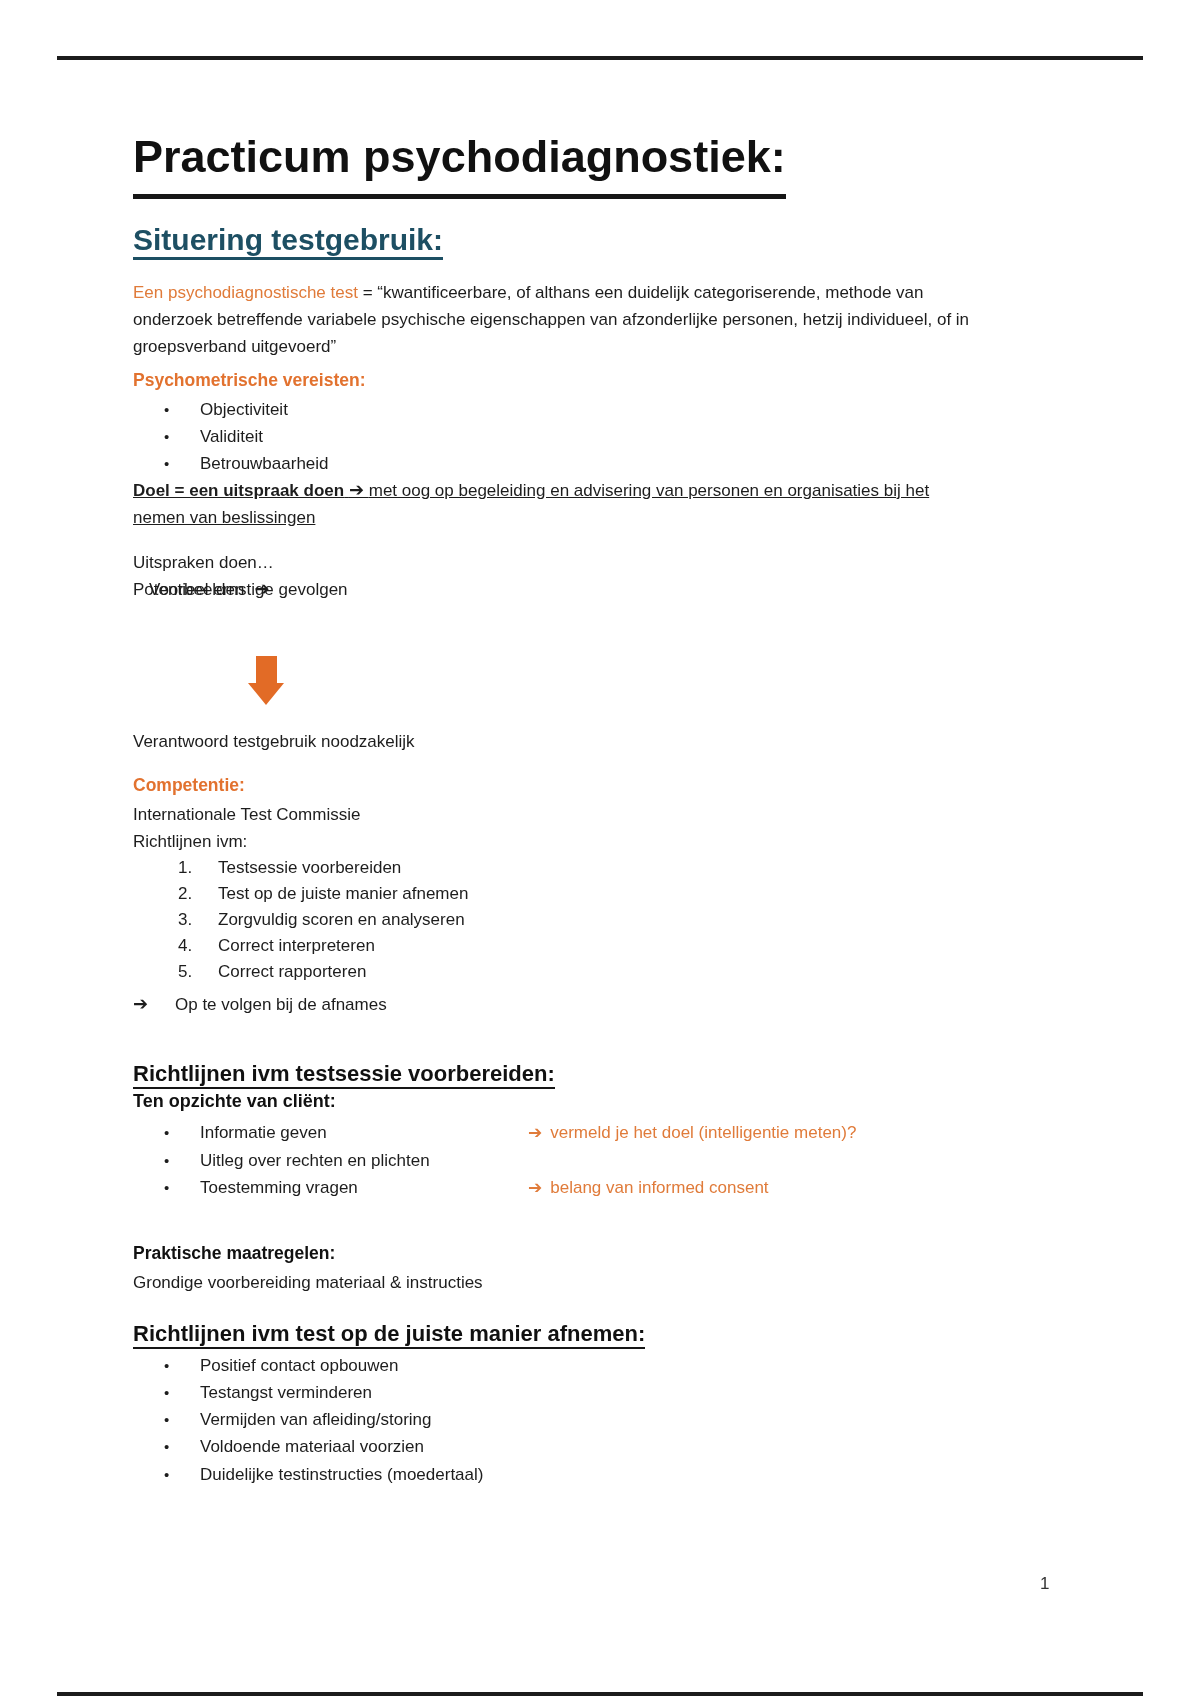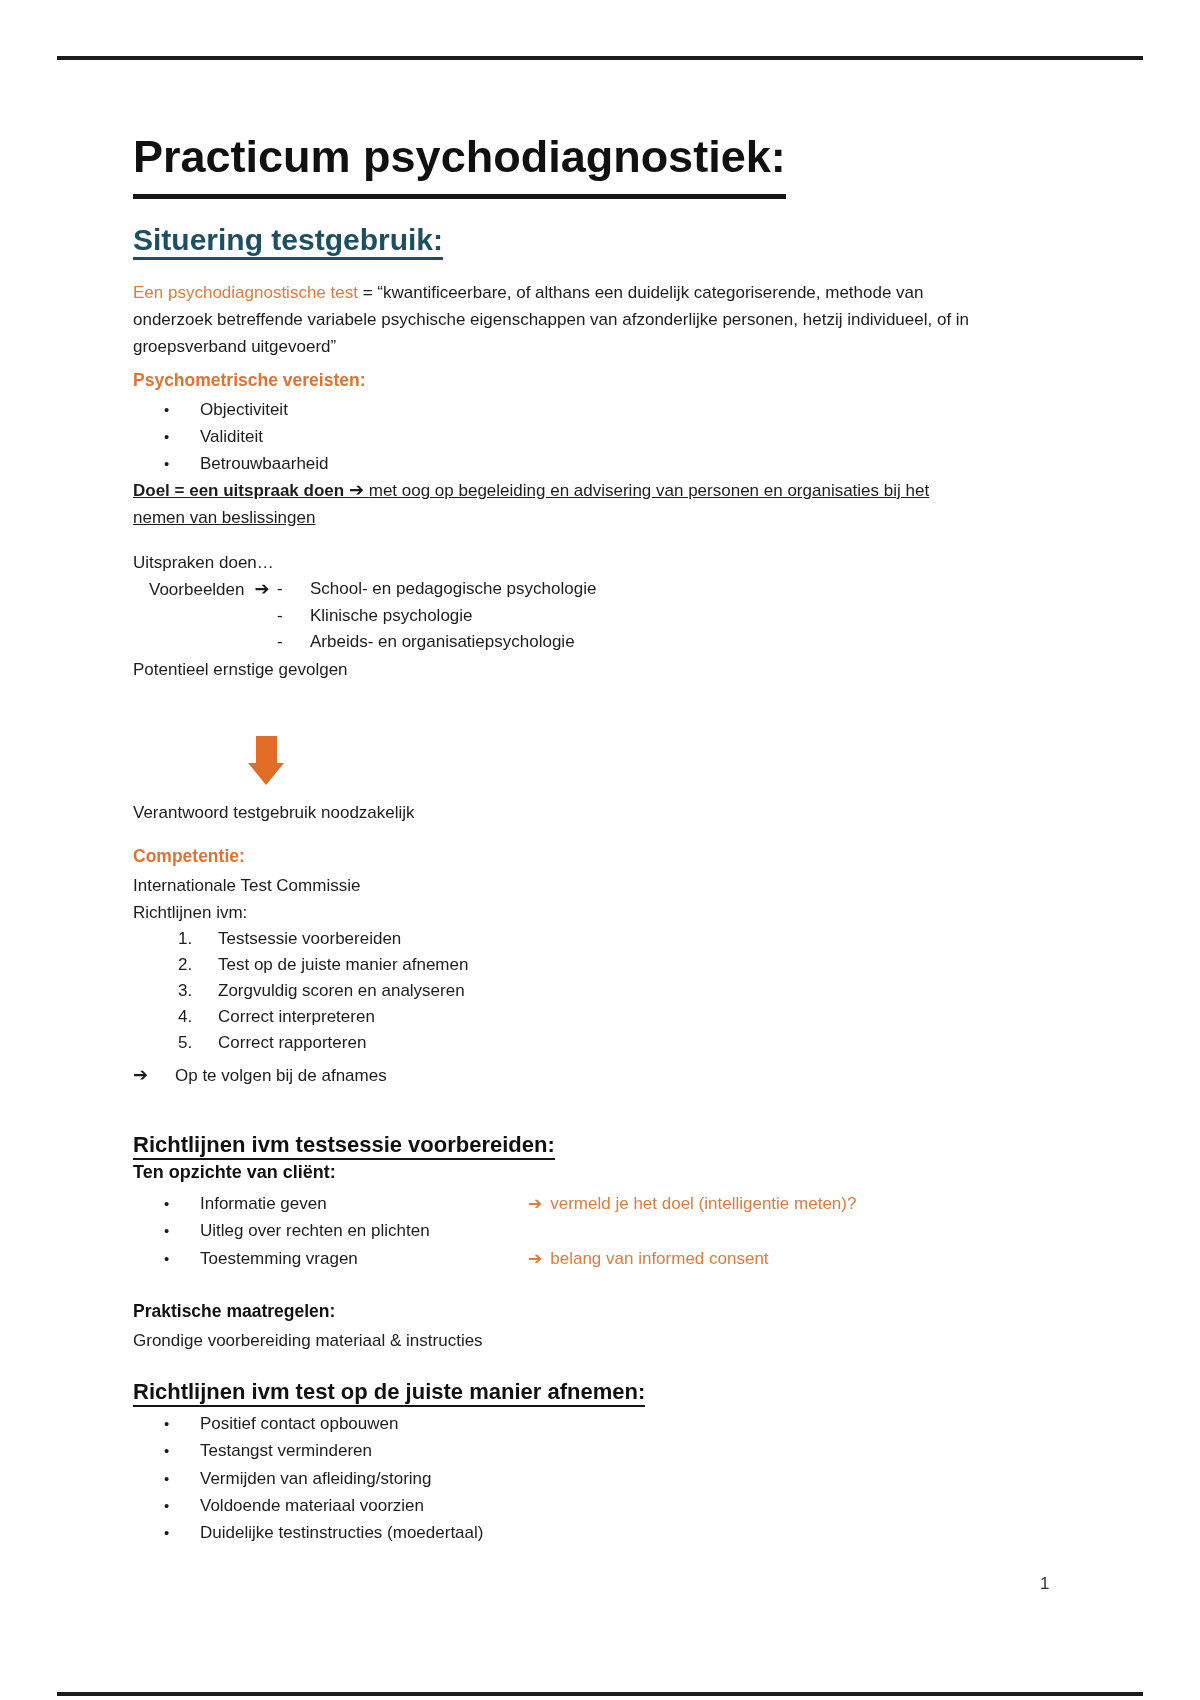--- a/index.html
+++ b/index.html
@@ -38,40 +38,40 @@
   .vlabel{position:absolute;left:16px;top:0;line-height:26.5px;}
   .vlabel .arr{margin-left:10px;}
   .dash-list{margin-left:144px;}
   .dash-item{line-height:26.5px;}
   .dash{display:inline-block;width:33px;}
 
   .down-arrow{margin:53px 0 0 115px;width:37px;}
   .da-stem{width:21px;height:27px;background:#e26b26;margin:0 auto;}
   .da-head{width:0;height:0;border-left:18.5px solid transparent;border-right:18.5px solid transparent;border-top:22px solid #e26b26;}
 
-  .verantwoord{margin-top:14px;}
+  .verantwoord{margin-top:23px;}
   .competentie-h{margin:19px 0 5px;}
 
   .numbered li{font-size:17px;line-height:26px;position:relative;padding-left:85px;}
   .num{position:absolute;left:45px;}
 
   .follow{font-size:17px;line-height:27px;position:relative;padding-left:42px;margin-top:6px;}
   .follow .arr{position:absolute;left:0;top:0;}
 
   .h4{font-size:22px;line-height:24px;margin:44px 0 0;font-weight:bold;color:#111;}
   .h4 .u{border-bottom:2.5px solid #161616;padding-bottom:1px;}
   .h4b{margin:26px 0 6px;}
   .h5{font-size:18px;line-height:24px;margin:3px 0 6px;font-weight:bold;color:#111;}
 
   .client-row{font-size:17px;line-height:27.5px;position:relative;padding-left:67px;}
   .client-row .bullet{left:31px;}
   .note{position:absolute;left:395px;top:0;color:#e07b3a;white-space:nowrap;}
   .note .arr{margin-right:8px;font-weight:normal;}
 
-  .praktisch-h{font-size:17.5px;line-height:22px;margin:28px 0 5px;font-weight:bold;color:#111;}
+  .praktisch-h{font-size:17.5px;line-height:22px;margin:40px 0 5px;font-weight:bold;color:#111;}
 
   .bullets2 li{line-height:27.3px;}
 
   .page-number{position:absolute;left:1040px;top:1574px;font-size:17px;color:#333;}
 </style>
 </head>
 <body>
 
 <div class="rule rule-top"></div>
 
@@ -98,25 +98,20 @@
     <span class="arr">➔</span>
     <span>met oog op begeleiding en advisering van personen en organisaties bij het nemen van beslissingen</span>
   </p>
 
   <p class="uitspraken">Uitspraken doen…</p>
 
   <div class="voorbeelden">
     <span class="vlabel">
       <span>Voorbeelden</span><span class="arr">➔</span>
     </span>
-    <div class="dash-list">
-      <div class="dash-item"><span class="dash">-</span><span>School- en pedagogische psychologie</span></div>
-      <div class="dash-item"><span class="dash">-</span><span>Klinische psychologie</span></div>
-      <div class="dash-item"><span class="dash">-</span><span>Arbeids- en organisatiepsychologie</span></div>
-    </div>
   </div>
 
   <p>Potentieel ernstige gevolgen</p>
 
   <div class="down-arrow">
     <div class="da-stem"></div>
     <div class="da-head"></div>
   </div>
 
   <p class="verantwoord">Verantwoord testgebruik noodzakelijk</p>

